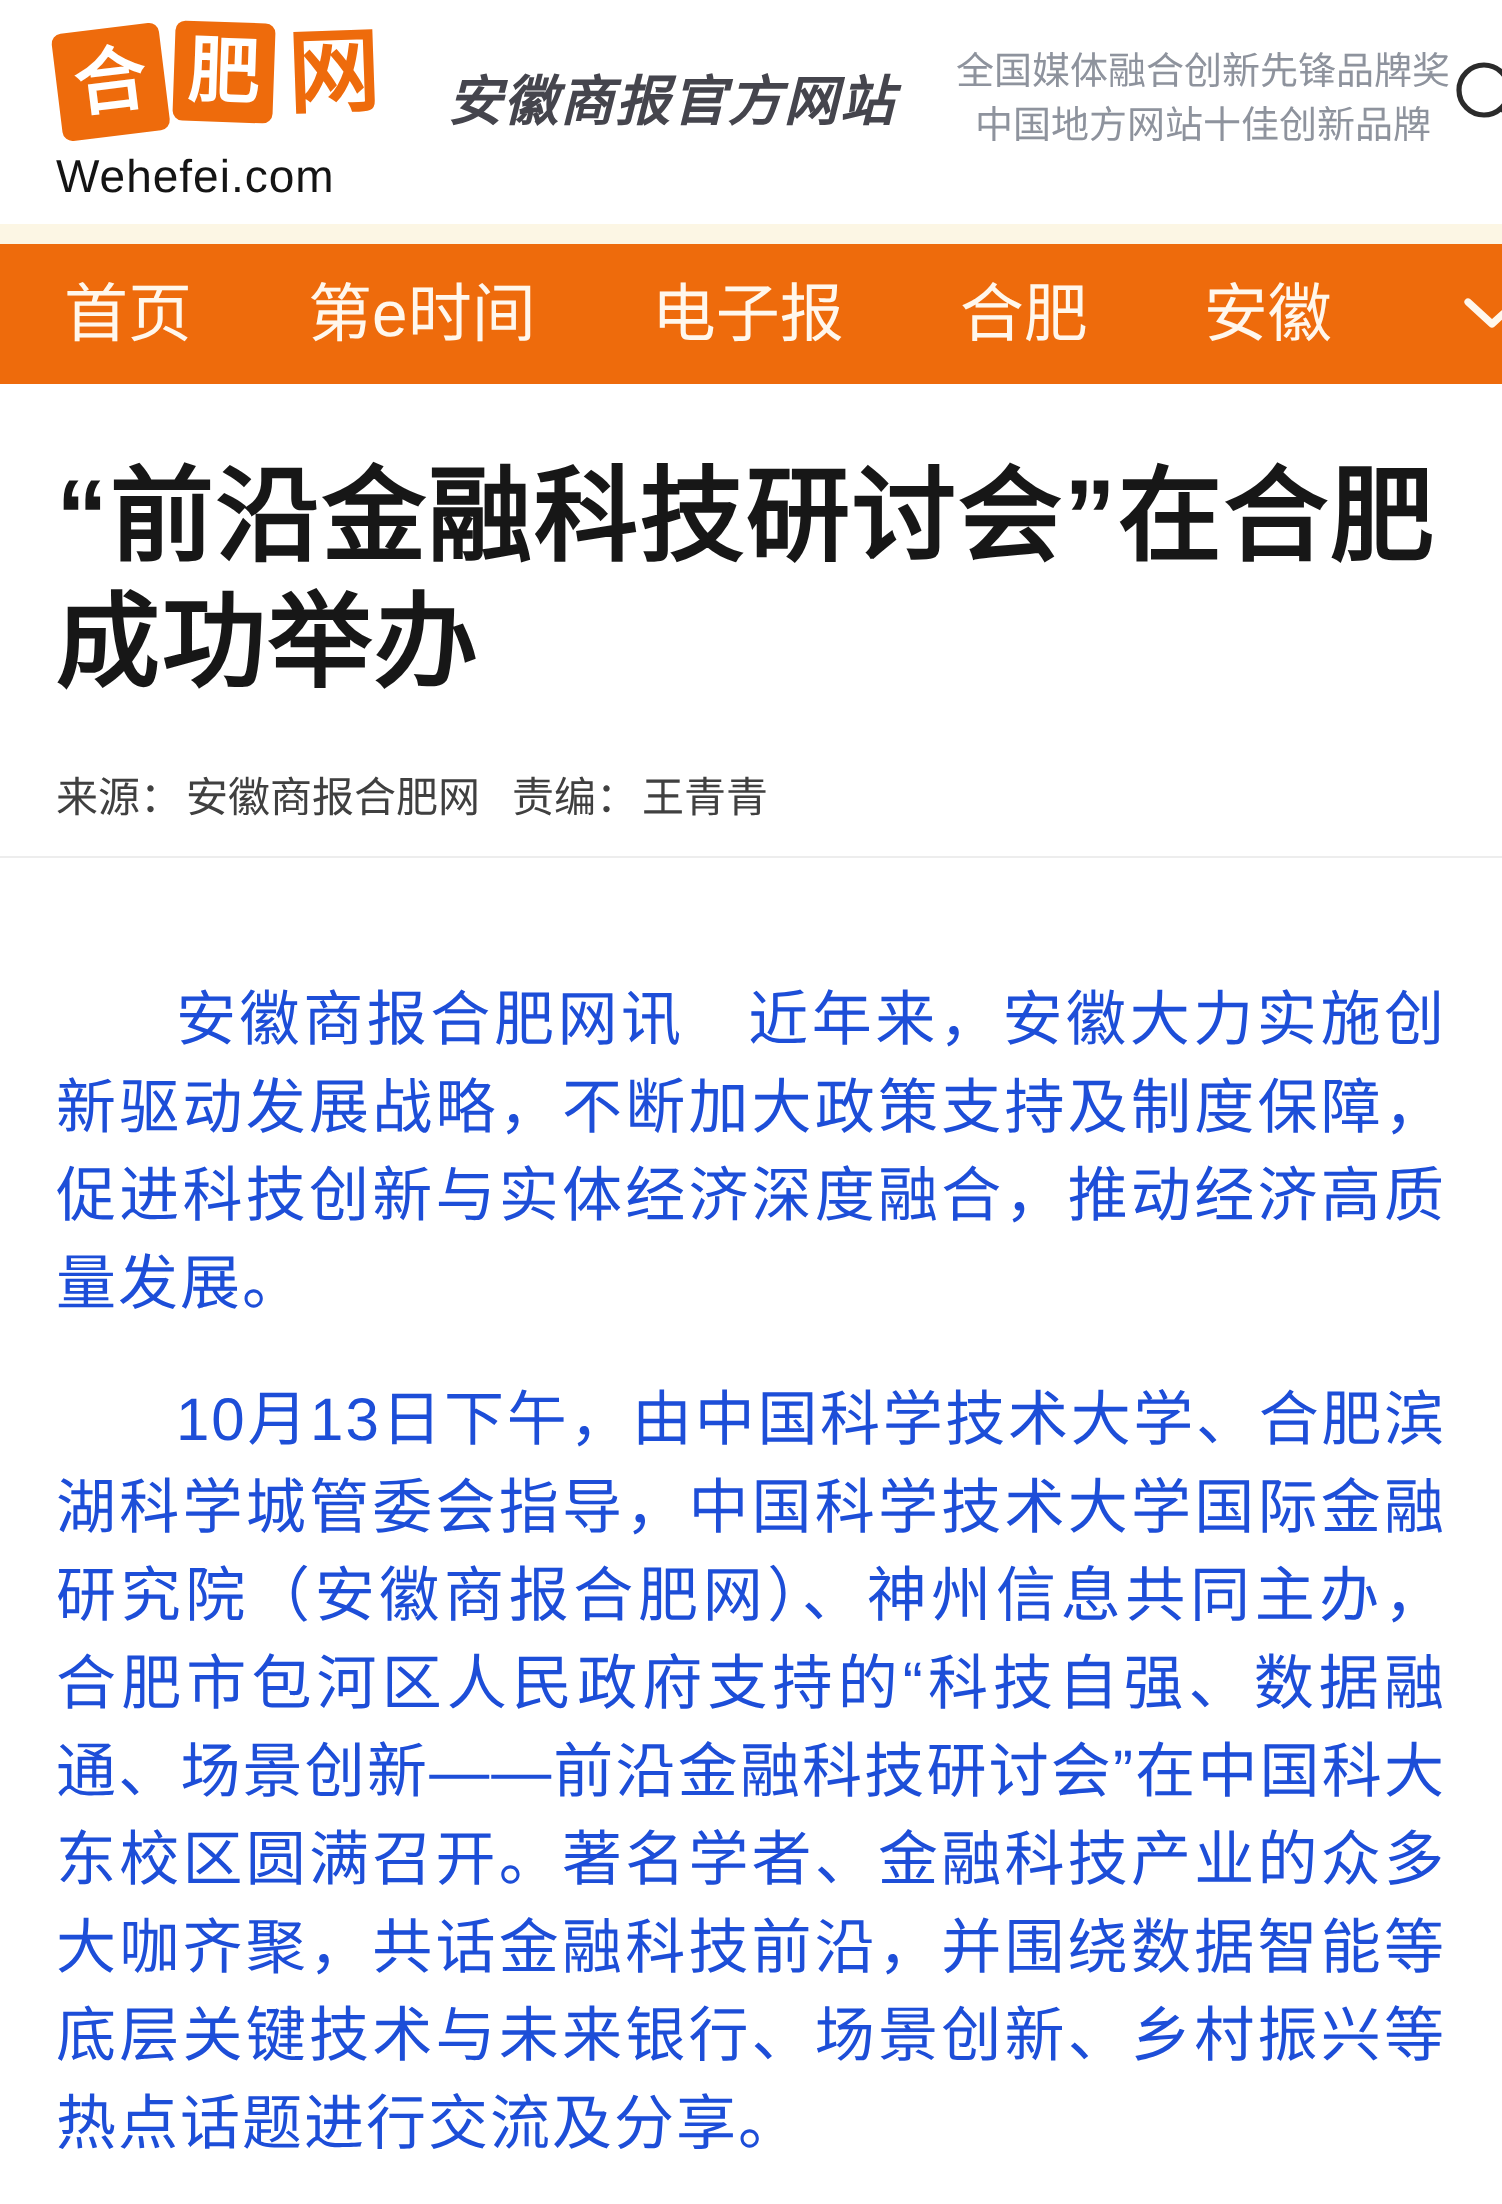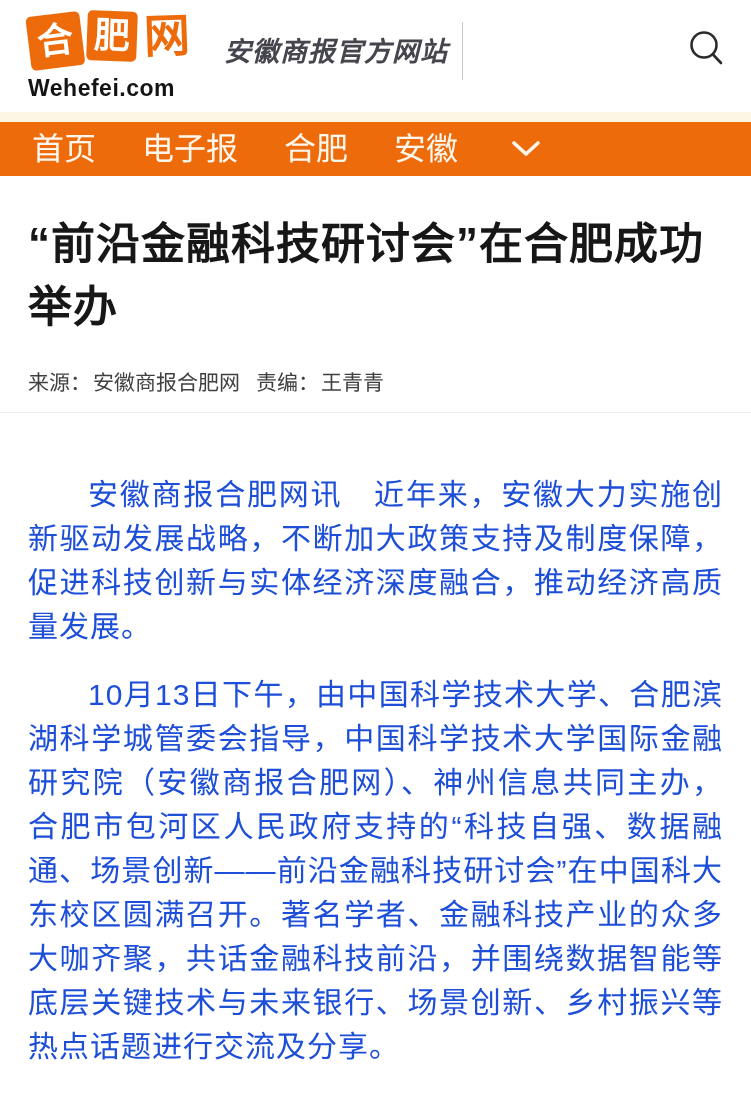--- a/index.html
+++ b/index.html
@@ -33,21 +33,21 @@
   .tile.t1 { transform: rotate(-7deg) translateY(3px); width: 54px; height: 54px; }
   .tile.t2 { transform: rotate(2deg); }
   .tile.t3 {
     background: transparent;
     color: #ee6b0c;
     font-size: 46px; font-weight: 700;
     transform: rotate(-2deg);
   }
   .logo-domain {
     margin-top: 6px;
-    font-size: 23px; font-weight: 700;
+    font-size: 23px; font-weight: 400;
     color: #141414; letter-spacing: 0.5px;
   }
   .tagline {
     margin-left: 32px;
     font-size: 27px; font-weight: 700; font-style: italic;
     color: #45454d; letter-spacing: 1px;
     white-space: nowrap;
     padding-bottom: 14px;
     font-family: Liberation Mono, monospace;
   }
@@ -63,40 +63,40 @@
     width: 44px; height: 44px;
     display: flex; align-items: center; justify-content: center;
     margin-bottom: 14px;
     cursor: pointer;
   }
 
   .accent-strip { height: 10px; background: #fcf6e4; }
 
   
   .main-nav {
-    height: 54px;
+    height: 70px;
     background: #ee6b0c;
     display: flex; align-items: center;
     padding: 0 32px;
-    gap: 46px;
+    gap: 58px;
   }
   .nav-item {
     color: #fff7ec;
     font-size: 32px;
     text-decoration: none;
     white-space: nowrap;
     line-height: 1;
   }
   .nav-chevron { margin-left: 6px; display: flex; align-items: center; cursor: pointer; }
 
   
   .article { padding: 0 28px; }
   .article-title {
     margin-top: 36px;
-    font-size: 44px; font-weight: 700;
+    font-size: 52px; font-weight: 700;
     line-height: 63px;
     color: #171717;
     letter-spacing: 1px;
   }
   .meta-row {
     margin-top: 28px;
     display: flex; align-items: baseline;
     color: #404040;
     font-size: 21px;
     white-space: nowrap;
@@ -131,33 +131,38 @@
         <span class="tile t2">肥</span>
         <span class="tile t3">网</span>
       </div>
       <div class="logo-domain">Wehefei.com</div>
     </div>
 
     <div class="tagline">安徽商报官方网站</div>
 
     <div class="vdiv"></div>
 
+    <div class="awards">
+      <div>全国媒体融合创新先锋品牌奖</div>
+      <div>中国地方网站十佳创新品牌</div>
+    </div>
 
     <div class="search-btn">
       <svg width="40" height="40" viewBox="0 0 40 40">
         <circle cx="17" cy="16" r="12.5" fill="none" stroke="#2b2b2b" stroke-width="2.6"></circle>
         <line x1="26" y1="25.5" x2="34" y2="34" stroke="#2b2b2b" stroke-width="2.6" stroke-linecap="round"></line>
       </svg>
     </div>
   </header>
 
   <div class="accent-strip"></div>
 
   <nav class="main-nav">
     <a class="nav-item" href="#">首页</a>
+    <a class="nav-item" href="#">第e时间</a>
     <a class="nav-item" href="#">电子报</a>
     <a class="nav-item" href="#">合肥</a>
     <a class="nav-item" href="#">安徽</a>
     <span class="nav-chevron">
       <svg width="32" height="20" viewBox="0 0 32 20">
         <polyline points="4,4 16,15 28,4" fill="none" stroke="#fff7ec" stroke-width="3.6" stroke-linecap="round" stroke-linejoin="round"></polyline>
       </svg>
     </span>
   </nav>
 

